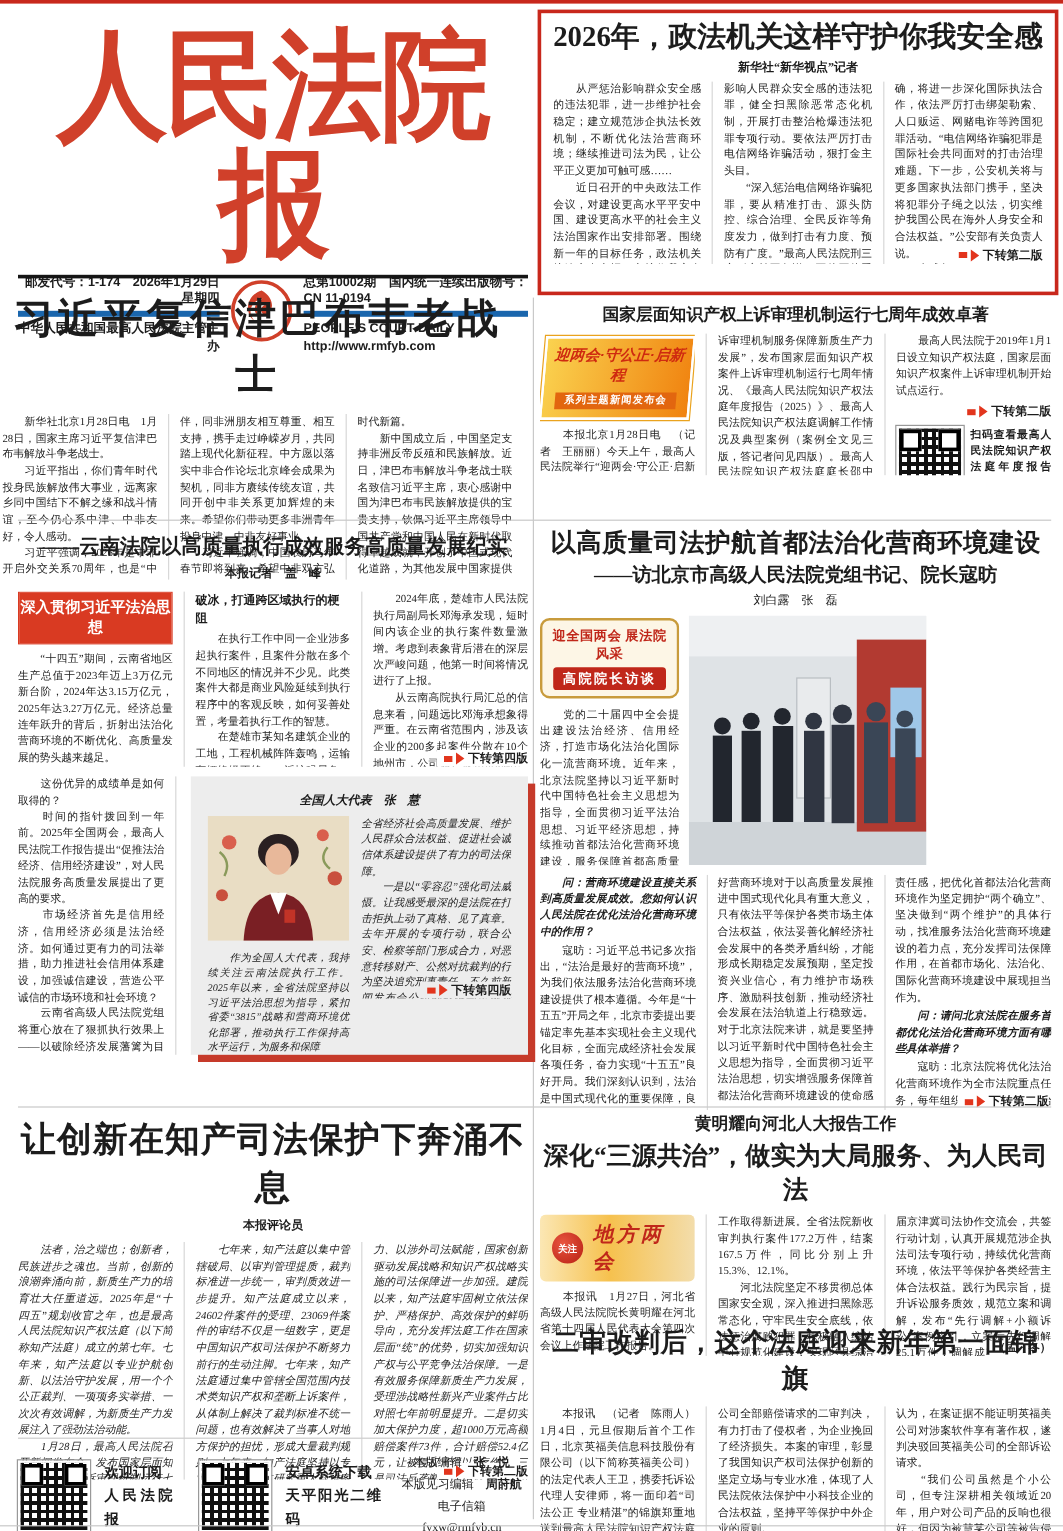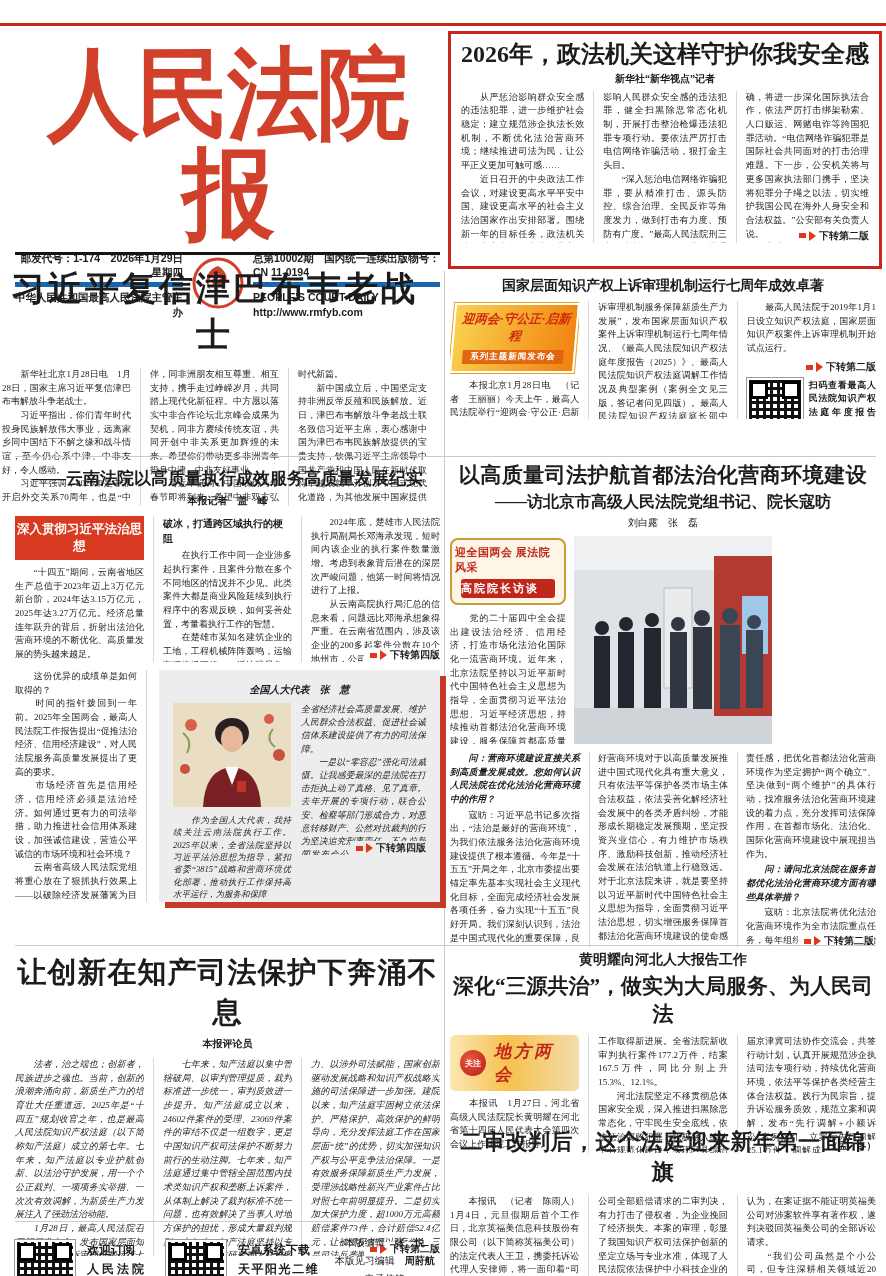--- a/index.html
+++ b/index.html
@@ -1,18 +1,18 @@
 <!DOCTYPE html>
 <html><head>
 <meta charset="utf-8">
 <style>
   html,body{margin:0;padding:0;background:#fff;}
   #page{position:relative;width:886px;height:1276px;background:#fff;overflow:hidden;
         font-family:"Liberation Serif","DejaVu Serif",serif;color:#1c1c1c;}
-  .abs{position:absolute;margin-top:23px;}
+  .abs{position:absolute;}
   .t{white-space:pre-line;text-align:justify;}
   .body-txt{font-size:9px;line-height:1.52;}
   .cols{display:flex;align-items:stretch;}
   .cols>.c{flex:1;overflow:hidden;position:relative;}
   .cols>.c+.c{border-left:1px solid #d8d8d8;margin-left:9px;padding-left:9px;}
   .rule-h{background:#c9c9c9;height:1px;}
   .rule-v{background:#c9c9c9;width:1px;}
   .center{text-align:center;}
   .jump{position:absolute;right:0;bottom:0;background:#fff;display:inline-flex;align-items:center;gap:3px;
         font-weight:bold;font-size:10px;padding-left:6px;font-family:"Liberation Sans",sans-serif;}
@@ -32,21 +32,21 @@
   
   .badge-ip{background:linear-gradient(100deg,#fad24f,#f0820f);border:2px solid #fff;outline:1px solid #eaa31e;
             text-align:center;padding:6px 3px 7px;transform:skewX(-5deg);margin:2px 2px 6px;}
   .badge-ip .l1{color:#cf2a10;font-weight:900;font-size:12.5px;font-style:italic;font-family:"Liberation Sans",sans-serif;}
   .badge-ip .l2{display:inline-block;background:#e2660f;color:#fff;font-size:8.5px;font-weight:bold;padding:1px 8px;margin-top:5px;letter-spacing:1px;}
   .badge-yn{border:1px solid #d93a22;margin-bottom:6px;}
   .badge-yn .l1{background:#d93a22;color:#fff;font-weight:bold;font-size:12.5px;text-align:center;padding:4px 0;font-family:"Liberation Sans",sans-serif;}
   .badge-yn .l2{color:#d93a22;font-weight:bold;font-size:11px;text-align:center;padding:4px 0;background:#fdf0ec;font-family:"Liberation Sans",sans-serif;}
   .badge-yn .l2::before{content:"≫≫ ";color:#f07b1e;}
   .badge-yn .l2::after{content:" ≪≪";color:#f07b1e;}
-  .badge-bj{border:2px solid #c89b3c;background:#fdf6e6;border-radius:8px;padding:5px 3px;text-align:left;margin:2px 0 7px;}
+  .badge-bj{border:2px solid #c89b3c;background:#fdf6e6;border-radius:8px;padding:5px 3px;text-align:center;margin:2px 0 7px;}
   .badge-bj .l1{color:#c0271a;font-weight:900;font-size:11px;letter-spacing:0.5px;}
   .badge-bj .l2{background:#c0271a;color:#fff;border-radius:3px;margin:4px 6px 0;font-size:11px;font-weight:bold;padding:2px 0;letter-spacing:2px;font-family:"Liberation Sans",sans-serif;}
   .badge-hb{background:linear-gradient(90deg,#fbe7b4,#f6c14e 45%,#f3ddab);border-radius:5px;display:flex;align-items:center;gap:8px;padding:5px 10px;margin-bottom:6px;}
   .badge-hb .seal{width:26px;height:26px;border-radius:50%;background:radial-gradient(circle at 35% 35%,#e85540,#b71f12);
                   color:#fff;font-size:8px;font-weight:bold;display:flex;align-items:center;justify-content:center;flex:none;}
   .badge-hb .txt{color:#c0271a;font-weight:900;font-style:italic;font-size:17px;letter-spacing:3px;}
   
   #zhanghui{background:#ededed;box-shadow:6px 6px 0 #c63a2a;padding:10px 14px 14px;position:relative;}
   
   .qr{width:52px;height:52px;flex:none;position:relative;border:2px solid #fff;outline:1px solid #999;

